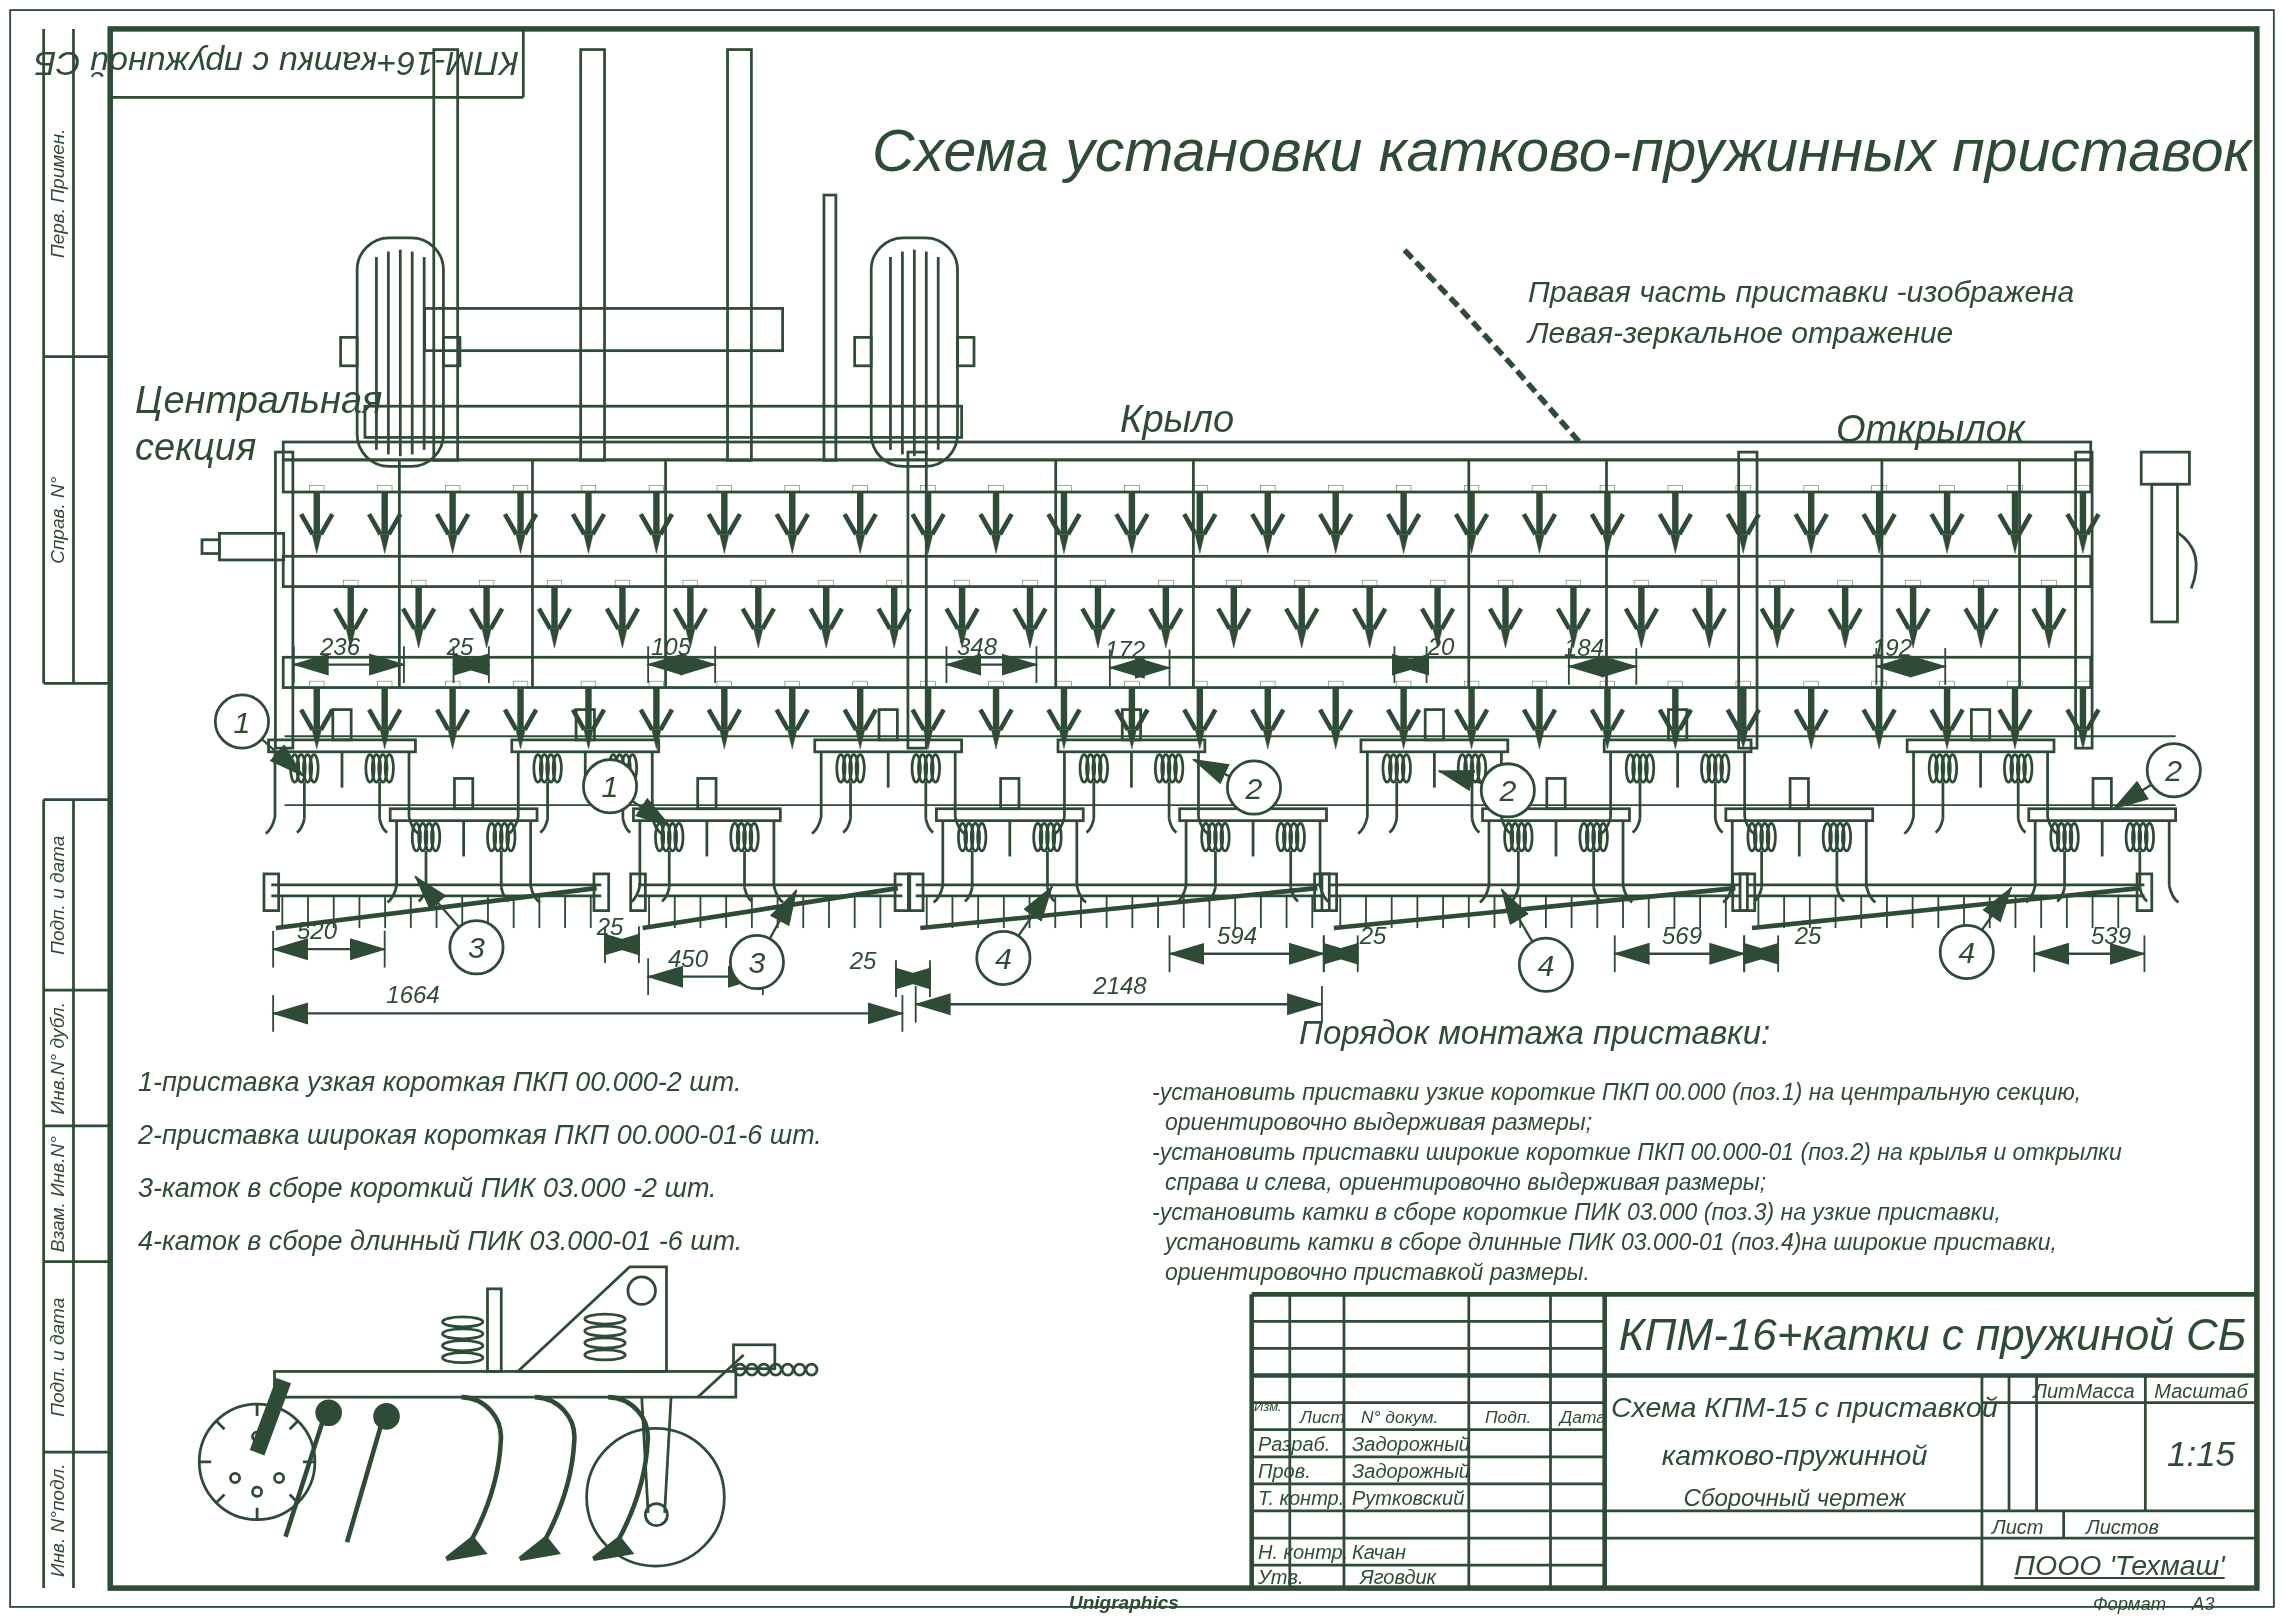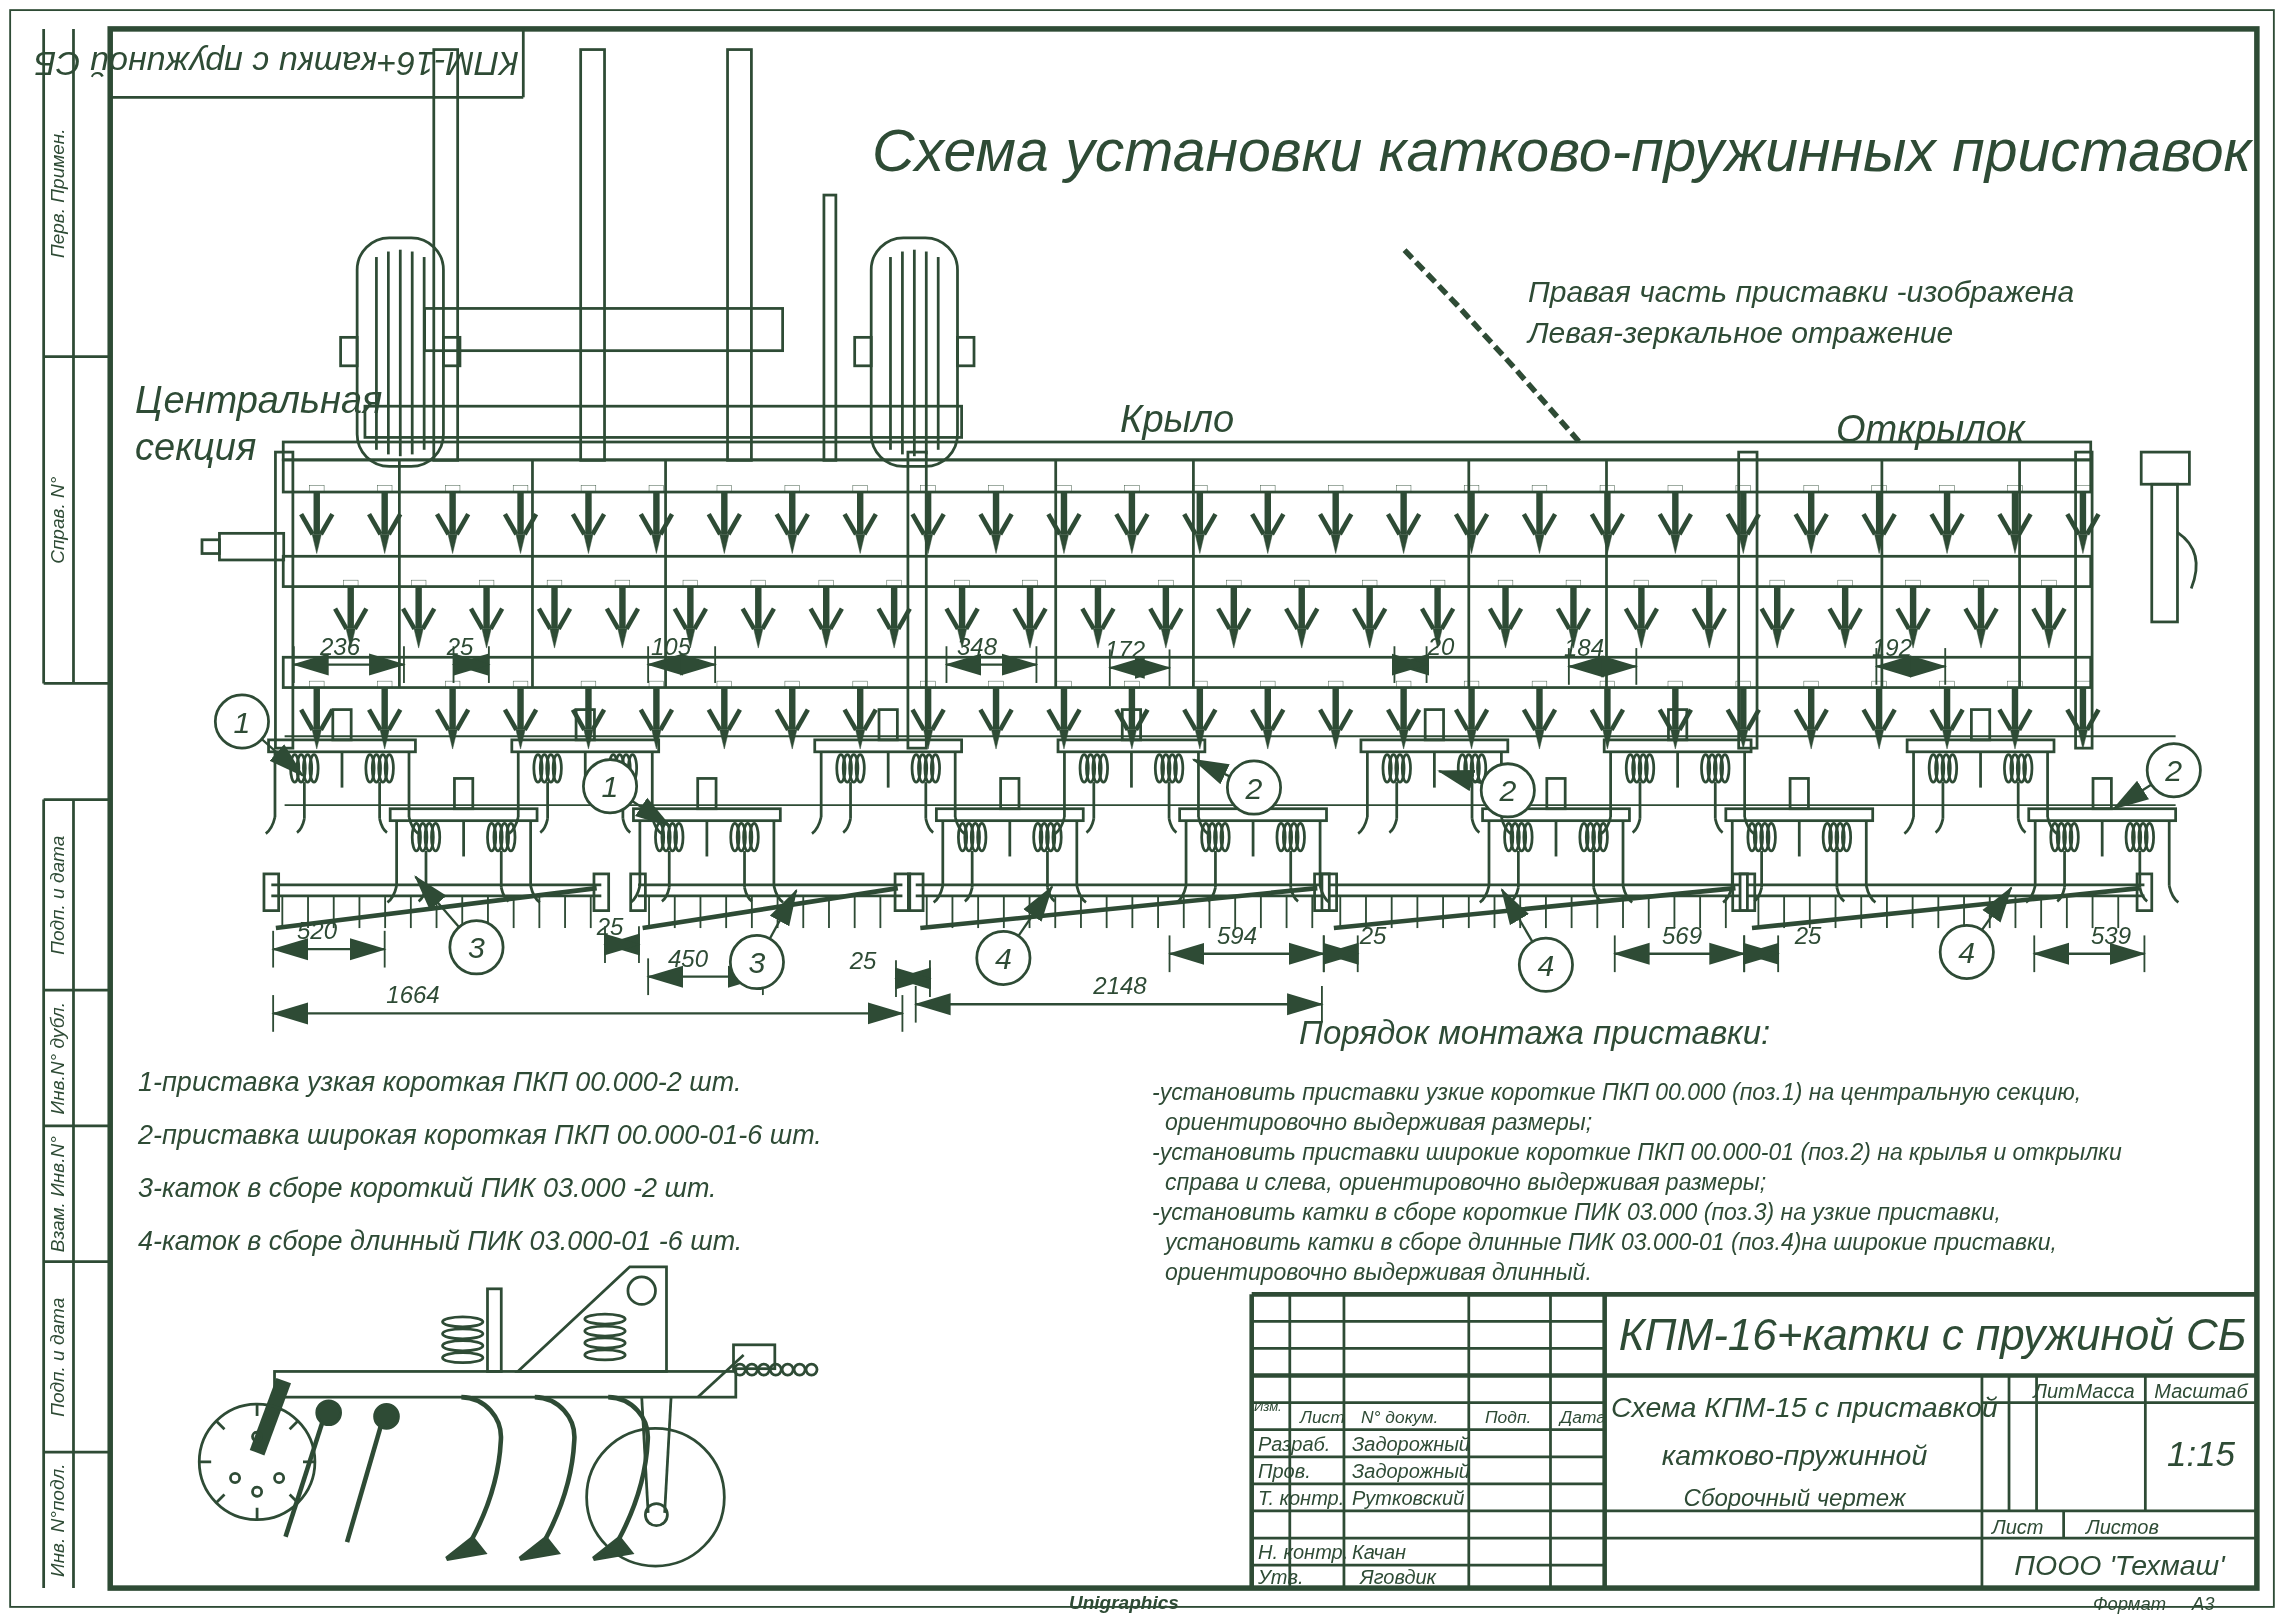--- a/index.html
+++ b/index.html
@@ -562,21 +562,21 @@
     </div>
 
   <div class="txt" style="left:1299px;top:1014px;font-size:33px;">Порядок монтажа приставки:</div>
   <div id="montage" class="txt" style="left:1152px;top:1077px;font-size:23px;">
       <div class="mont-line">-установить приставки узкие короткие ПКП 00.000 (поз.1) на центральную секцию,</div>
       <div class="mont-line indent">ориентировочно выдерживая размеры;</div>
       <div class="mont-line">-установить приставки широкие короткие ПКП 00.000-01 (поз.2) на крылья и открылки</div>
       <div class="mont-line indent">справа и слева, ориентировочно выдерживая размеры;</div>
       <div class="mont-line">-установить катки в сборе короткие ПИК 03.000 (поз.3) на узкие приставки,</div>
       <div class="mont-line indent">установить катки в сборе длинные ПИК 03.000-01 (поз.4)на широкие приставки,</div>
-      <div class="mont-line indent">ориентировочно выдерживая длинный.</div>
+      <div class="mont-line indent">ориентировочно приставкой размеры.</div>
     </div>
 
   <div class="txt rot90" style="left:-79px;top:179px;width:275px;height:28.5px;line-height:28.5px;font-size:19px;">Перв. Примен.</div>
   <div class="txt rot90" style="left:-79px;top:506px;width:275px;height:28.5px;line-height:28.5px;font-size:19px;">Справ. N°</div>
   <div class="txt rot90" style="left:-66px;top:881px;width:248px;height:28.5px;line-height:28.5px;font-size:19px;">Подп. и дата</div>
   <div class="txt rot90" style="left:-66px;top:1044px;width:248px;height:28.5px;line-height:28.5px;font-size:19px;">Инв.N° дубл.</div>
   <div class="txt rot90" style="left:-66px;top:1180px;width:248px;height:28.5px;line-height:28.5px;font-size:19px;">Взам. Инв.N°</div>
   <div class="txt rot90" style="left:-66px;top:1343px;width:248px;height:28.5px;line-height:28.5px;font-size:19px;">Подп. и дата</div>
   <div class="txt rot90" style="left:-66px;top:1506px;width:248px;height:28.5px;line-height:28.5px;font-size:19px;">Инв. N°подл.</div>
 
@@ -603,21 +603,21 @@
   <div class="txt" style="left:1352px;top:1541px;font-size:20px;">Качан</div>
   <div class="txt" style="left:1258px;top:1566px;font-size:20px;">Утв.</div>
   <div class="txt" style="left:1352px;top:1566px;font-size:20px;margin-left:8px;">Яговдик</div>
 
   <div class="txt ctr" style="left:1982px;top:1380px;width:82px;font-size:20px;margin-left:31px;">Лит</div>
   <div class="txt ctr" style="left:2064px;top:1380px;width:82px;font-size:20px;">Масса</div>
   <div class="txt ctr" style="left:2145px;top:1380px;width:112px;font-size:20px;">Масштаб</div>
   <div class="txt ctr" style="left:2145px;top:1434px;width:112px;font-size:35px;">1:15</div>
   <div class="txt" style="left:1992px;top:1516px;font-size:20px;">Лист</div>
   <div class="txt" style="left:2086px;top:1516px;font-size:20px;">Листов</div>
-  <div class="txt ctr" style="left:1982px;top:1549px;width:275px;font-size:28.5px;">ПООО 'Техмаш'</div>
+  <div class="txt ctr" style="left:1982px;top:1549px;width:275px;font-size:28.5px;text-decoration:underline;">ПООО 'Техмаш'</div>
 
   <div class="txt" style="left:1069px;top:1592px;font-size:19px;font-weight:bold;">Unigraphics</div>
   <div class="txt" style="left:2093px;top:1593px;font-size:18.4px;">Формат</div>
   <div class="txt" style="left:2192px;top:1593px;font-size:18.4px;">A3</div>
 
 <div class="dimlbl" style="left: 340px; top: 633px;">236</div>
     <div class="dimlbl" style="left: 460px; top: 633px;">25</div>
     <div class="dimlbl" style="left: 671px; top: 633px;">105</div>
     <div class="dimlbl" style="left: 977px; top: 633px;">348</div>
     <div class="dimlbl" style="left: 1125px; top: 636px;">172</div>

